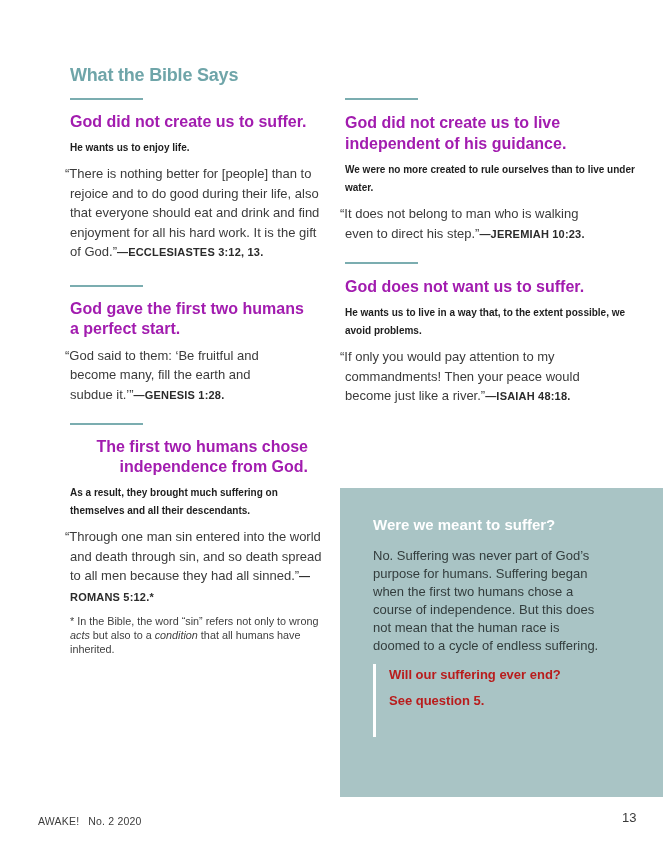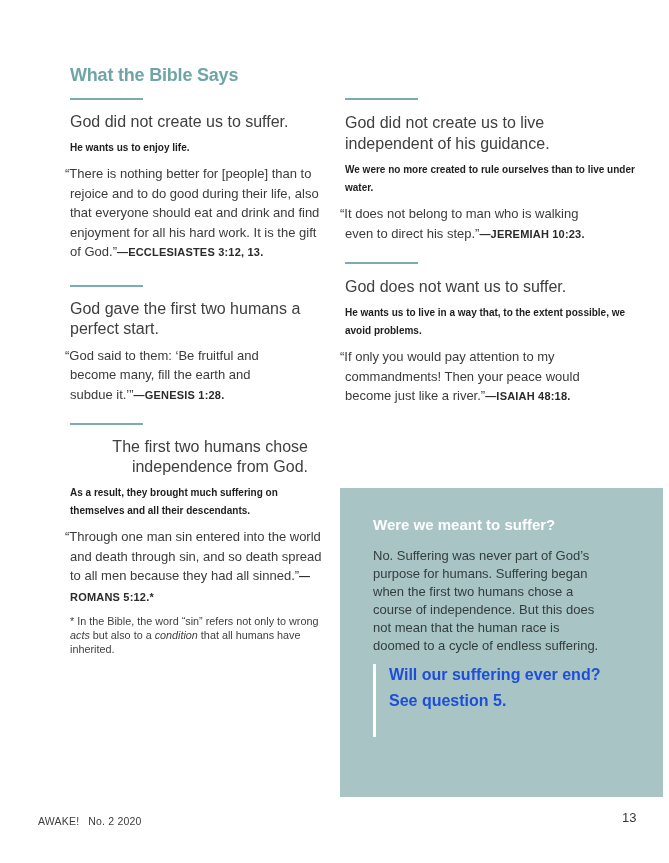--- a/index.html
+++ b/index.html
@@ -18,22 +18,22 @@
   .col{position:absolute;top:98px;}
   .col-left{left:70px;width:262px;}
   .col-right{left:345px;width:294px;}
   .rule{
     width:73px;height:2px;background:#7badb0;border:none;margin:0 0 12px 0;
   }
   .rule.spaced-l{margin-top:22px;}
   .rule.spaced-l2{margin-top:18px;}
   .rule.spaced-r{margin-top:18px;}
   .sec-h{
-    margin:0;font-size:16px;line-height:20px;font-weight:400;
-    color:#404040;
+    margin:0;font-size:16px;line-height:20px;font-weight:700;
+    color:#a21caf;
   }
   .col-right .sec-h{line-height:21px;}
   .sec-sub{
     margin:7px 0 0 0;font-size:10px;line-height:18px;font-weight:700;
     color:#1e1e1e;
   }
   .quote{
     margin:7px 0 0 0;font-size:13px;line-height:19.5px;
     color:#3b3b3b;text-indent:-5px;
   }
@@ -68,21 +68,21 @@
   }
   .box-body{
     margin:13px 0 0 0;width:232px;
     font-size:13px;line-height:18px;color:#333d3d;
   }
   .callout{
     margin-top:9px;border-left:3px solid #ffffff;
     padding:2px 0 28px 13px;
   }
   .callout p{
-    margin:0;font-size:16px;line-height:17px;font-weight:700;color:#1d4ed8;
+    margin:0;font-size:13px;line-height:17px;font-weight:700;color:#b91c1c;
   }
   .callout .co-a{margin-top:9px;}
   .page-footer{
     position:absolute;left:38px;top:815px;
     font-size:10.5px;color:#3d3d3d;letter-spacing:0.2px;
   }
   .page-footer .issue{margin-left:9px;text-align:right;}
   .page-number{
     position:absolute;left:622px;top:810px;
     font-size:13px;color:#3a3a3a;

